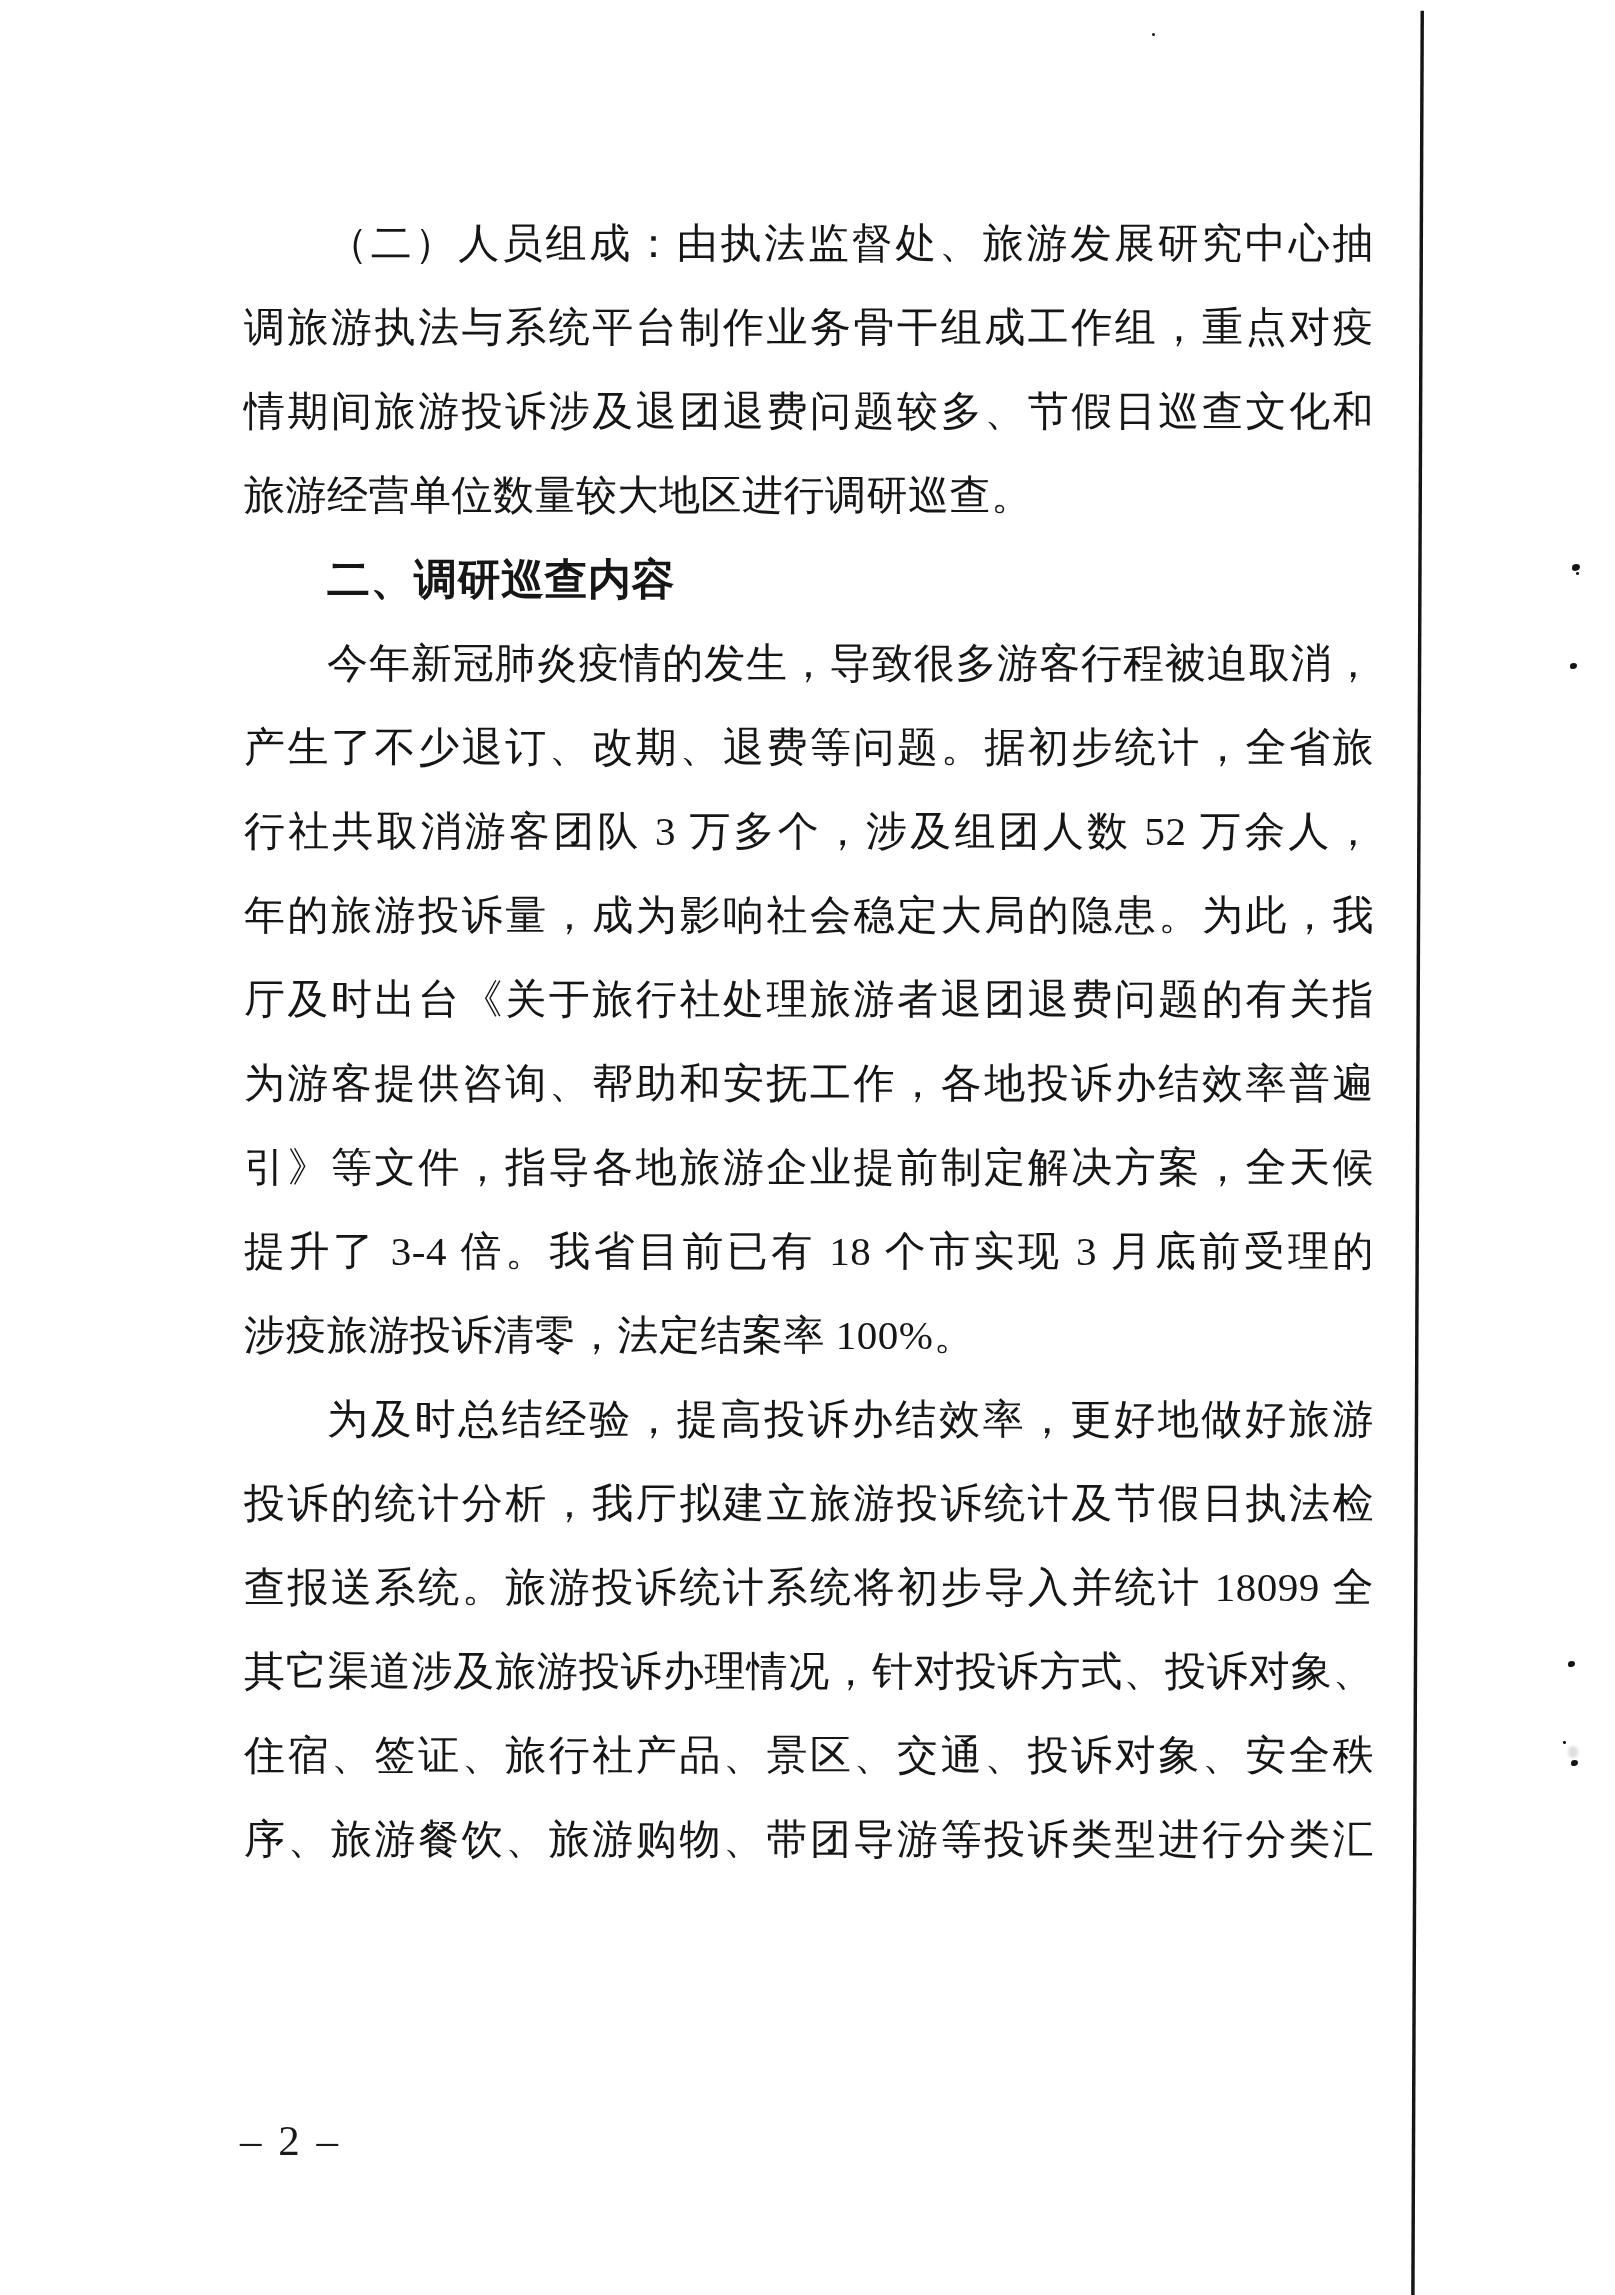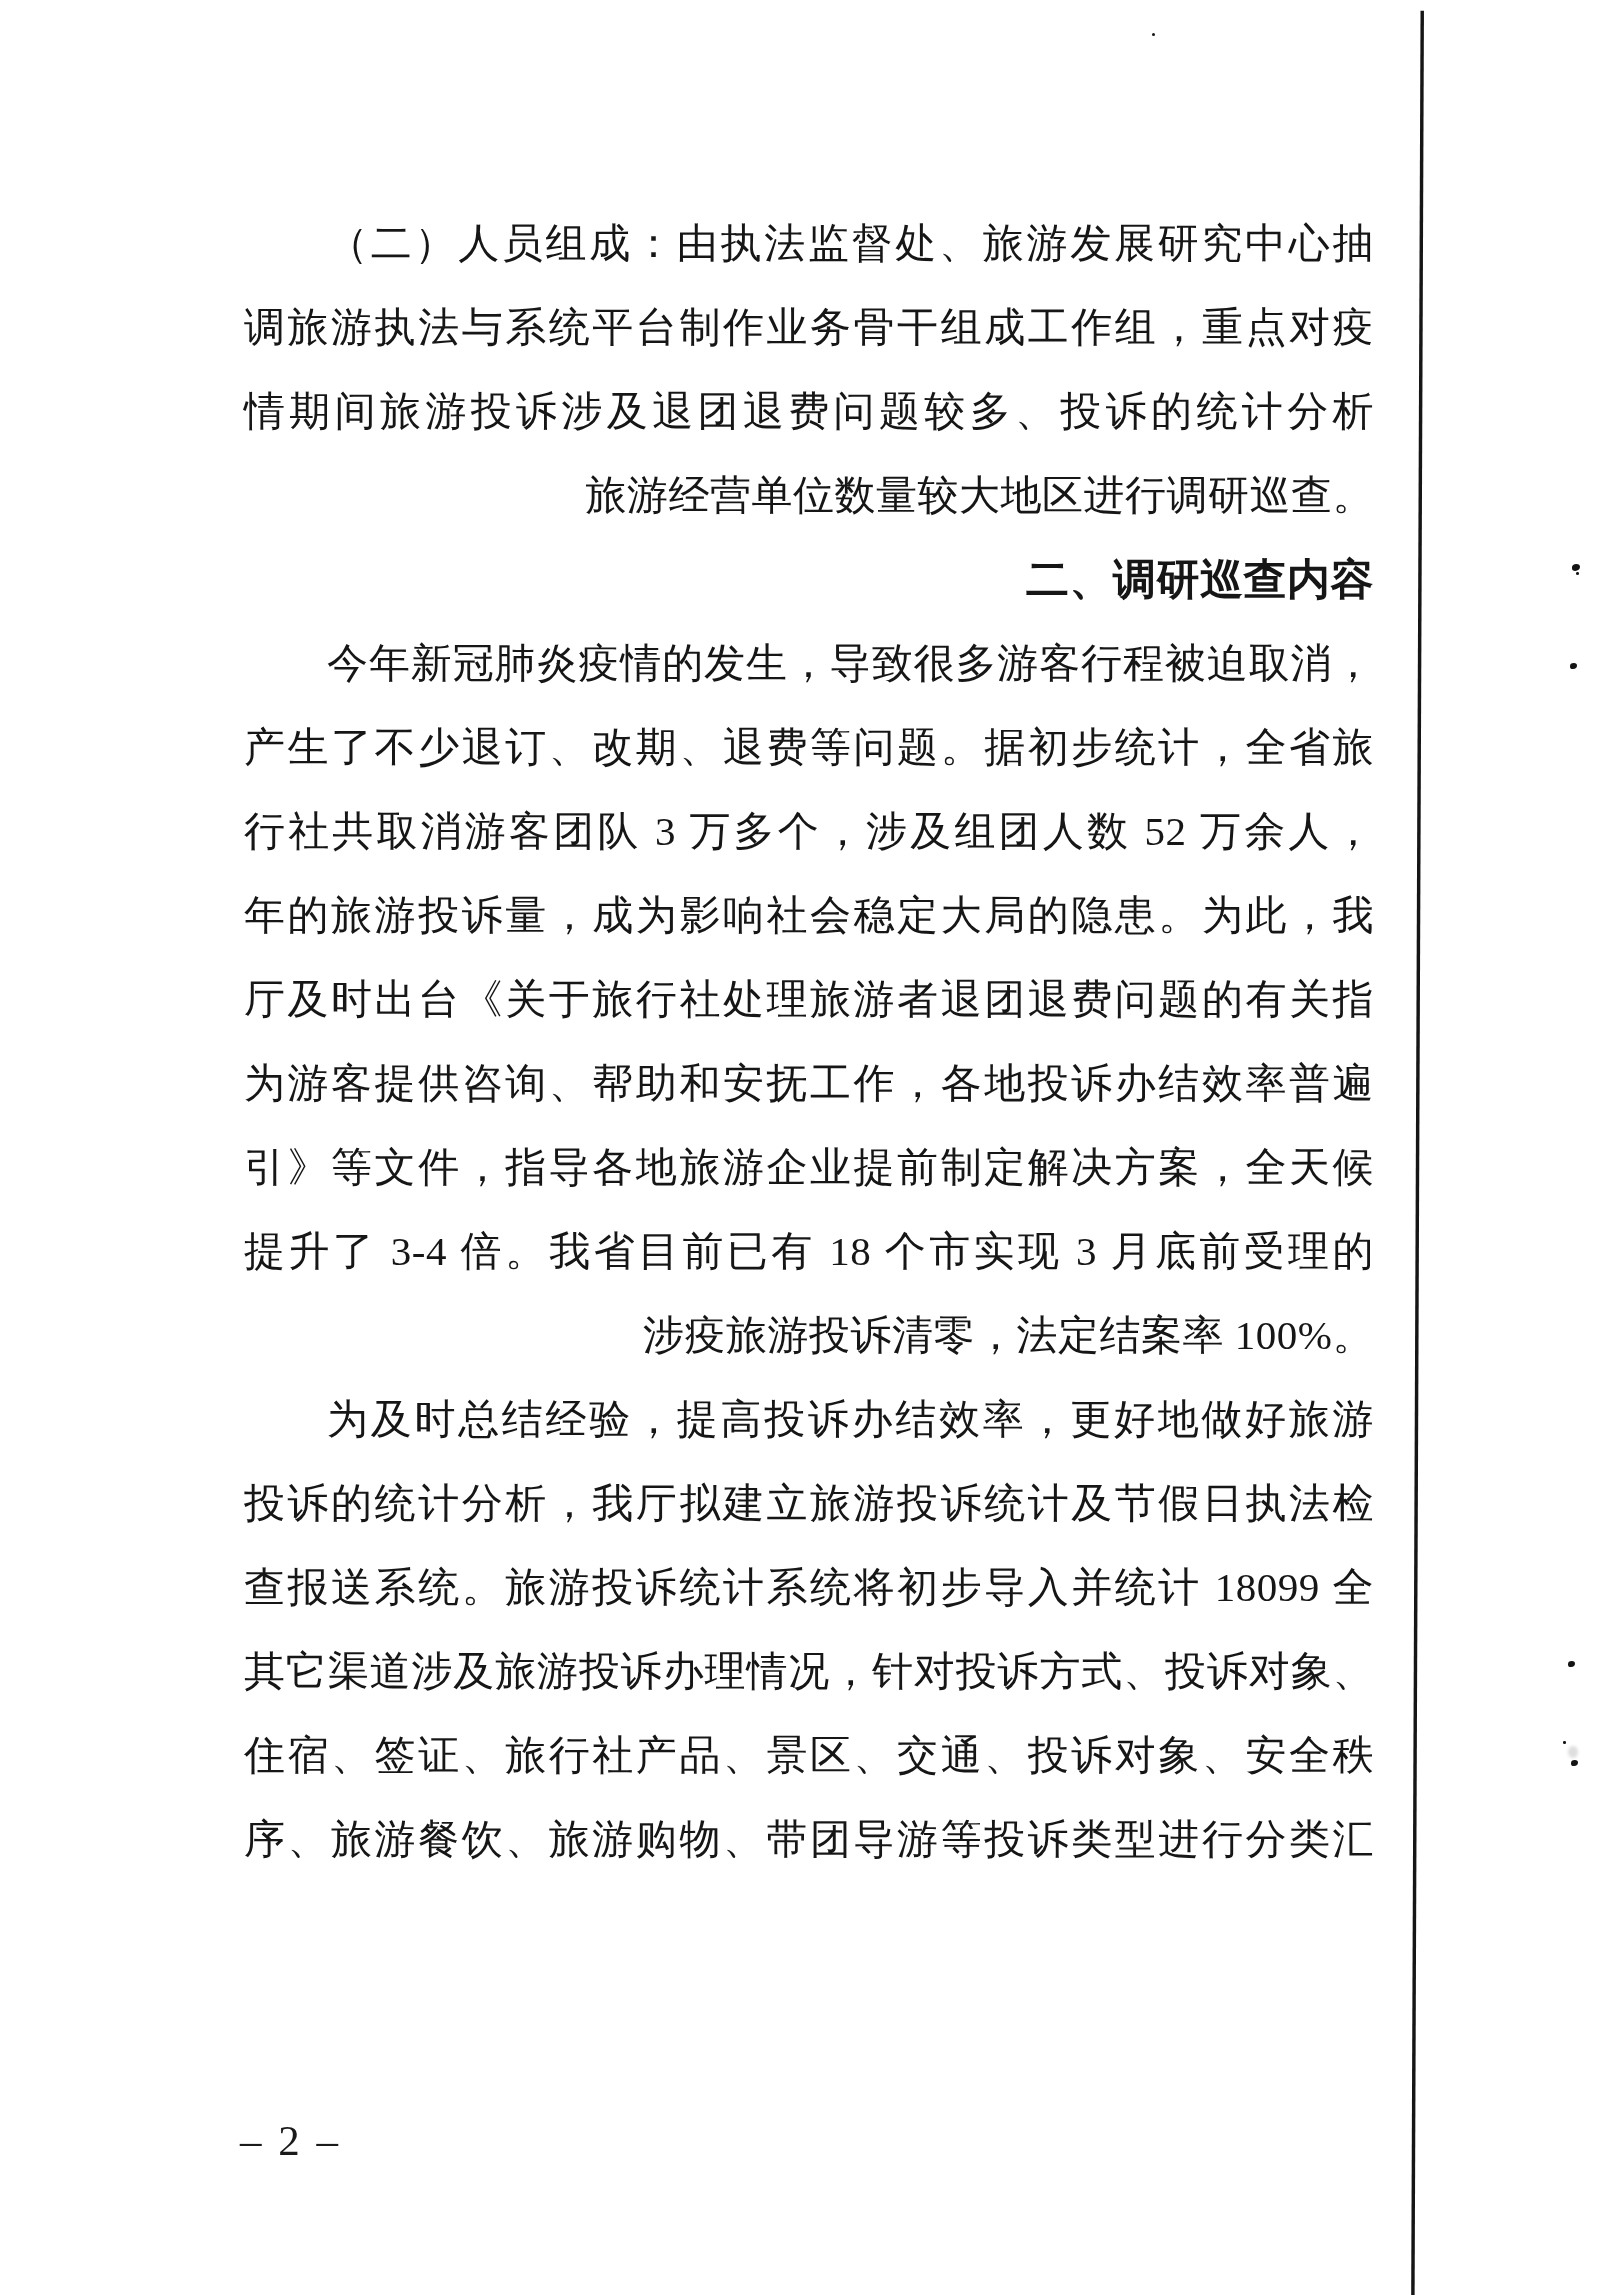--- a/index.html
+++ b/index.html
@@ -26,21 +26,20 @@
     left: 244px;
     top: 201px;
     width: 1130px;
     color: #161616;
   }
   .line {
     height: 84px;
     line-height: 84px;
     font-size: 41px;
     letter-spacing: 0.5px;
-    text-align: right;
   }
   
   .j {
     text-align: justify;
     text-align-last: justify;
   }
   
   .indent {
     text-indent: 83px;
   }
@@ -78,21 +77,21 @@
   }
 </style>
 </head>
 <body>
 
 <div class="page">
 
   <div class="text-block">
     <div class="line j indent">（二）人员组成：由执法监督处、旅游发展研究中心抽</div>
     <div class="line j">调旅游执法与系统平台制作业务骨干组成工作组，重点对疫</div>
-    <div class="line j">情期间旅游投诉涉及退团退费问题较多、投诉的统计分析</div>
+    <div class="line j">情期间旅游投诉涉及退团退费问题较多、节假日巡查文化和</div>
     <div class="line">旅游经营单位数量较大地区进行调研巡查。</div>
     <div class="line heading indent">二、调研巡查内容</div>
     <div class="line j indent">今年新冠肺炎疫情的发生，导致很多游客行程被迫取消，</div>
     <div class="line j">产生了不少退订、改期、退费等问题。据初步统计，全省旅</div>
     <div class="line j">行社共取消游客团队 3 万多个，涉及组团人数 52 万余人，</div>
     <div class="line j">年的旅游投诉量，成为影响社会稳定大局的隐患。为此，我</div>
     <div class="line j">厅及时出台《关于旅行社处理旅游者退团退费问题的有关指</div>
     <div class="line j">为游客提供咨询、帮助和安抚工作，各地投诉办结效率普遍</div>
     <div class="line j">引》等文件，指导各地旅游企业提前制定解决方案，全天候</div>
     <div class="line j">提升了 3-4 倍。我省目前已有 18 个市实现 3 月底前受理的</div>

